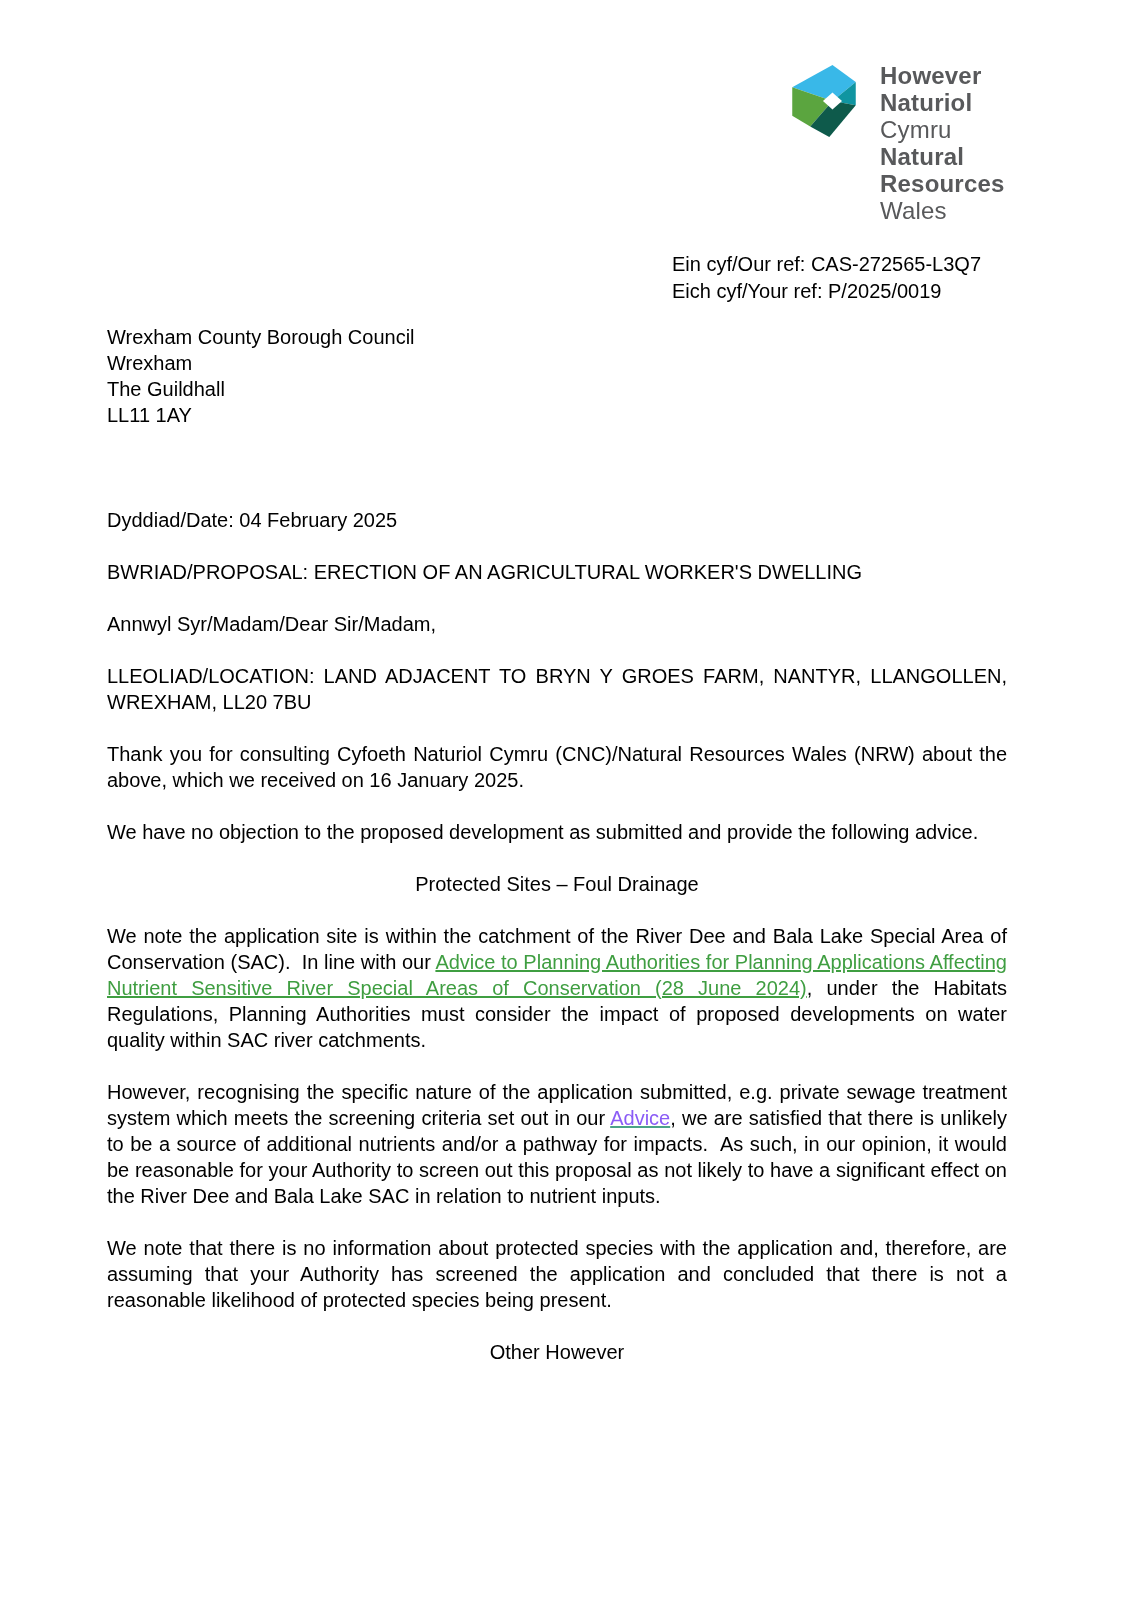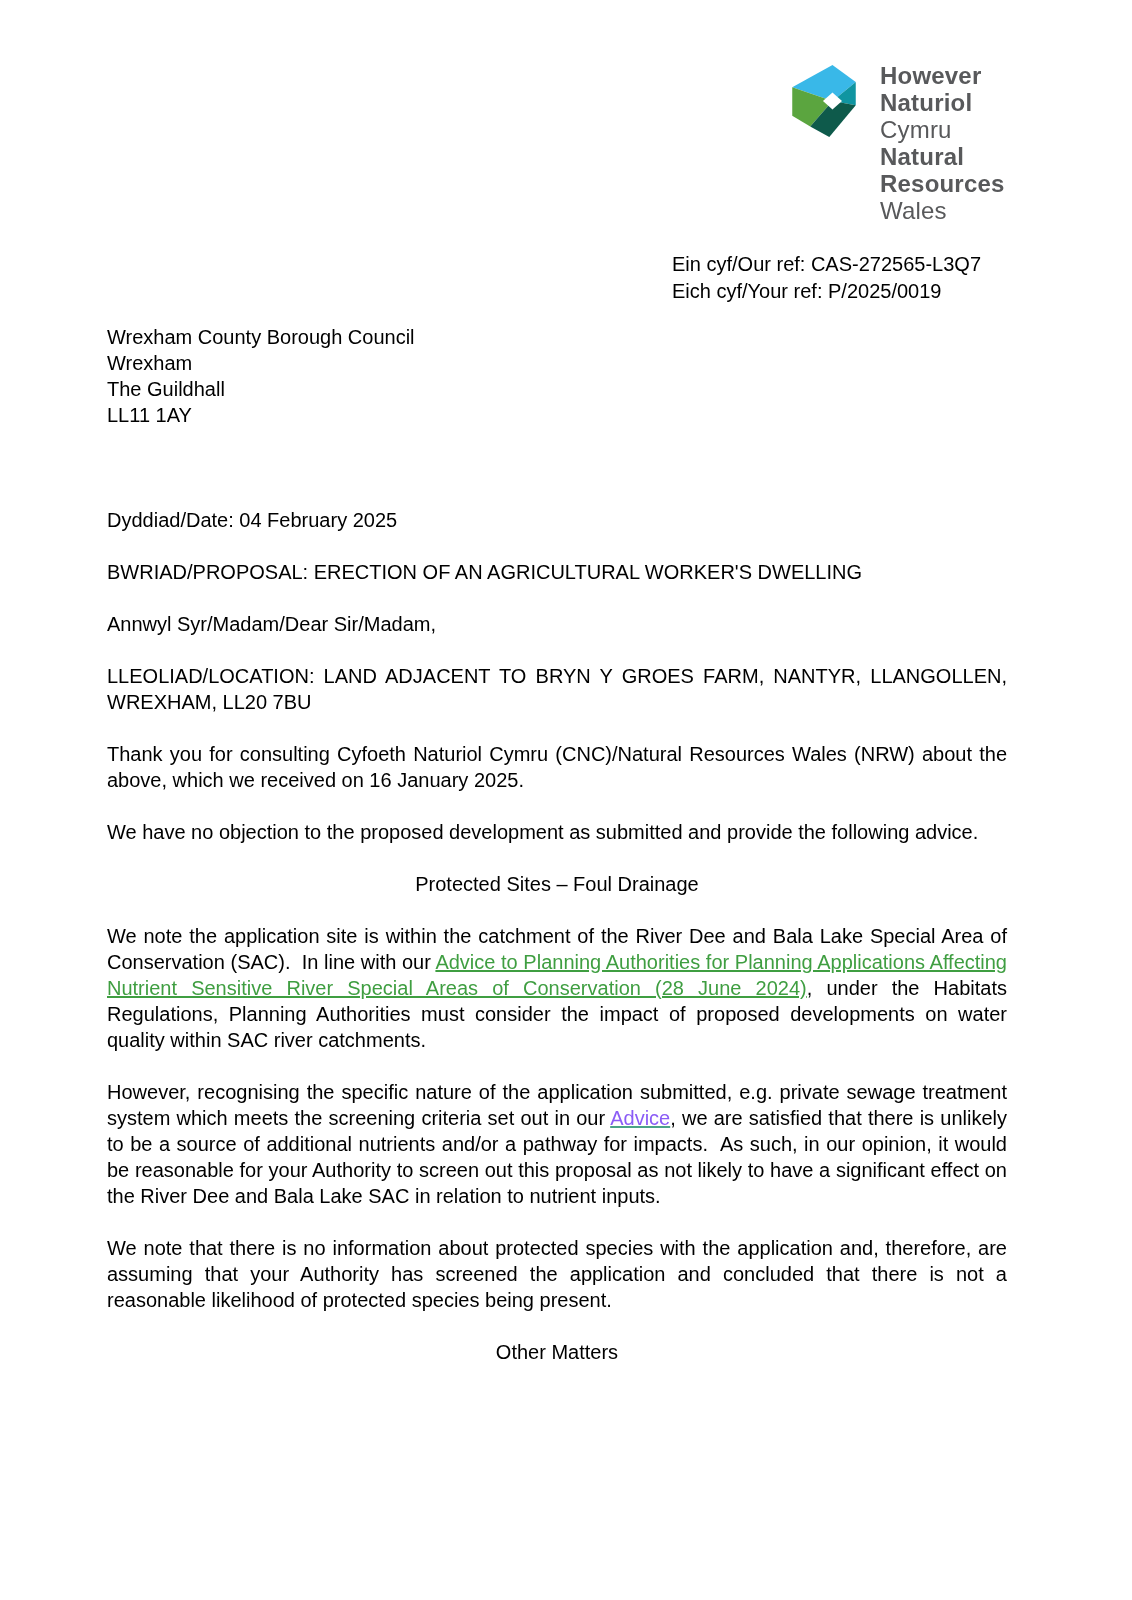--- a/index.html
+++ b/index.html
@@ -126,16 +126,16 @@
 
     <p class="heading">Protected Sites – Foul Drainage</p>
 
     <p><span>We note the application site is within the catchment of the River Dee and Bala Lake Special Area of Conservation (SAC).&nbsp; In line with our </span><a class="link-green">Advice to Planning Authorities for Planning Applications Affecting Nutrient Sensitive River Special Areas of Conservation (28 June 2024)</a><span>, under the Habitats Regulations, Planning Authorities must consider the impact of proposed developments on water quality within SAC river catchments.</span></p>
 
     <p><span>However, recognising the specific nature of the application submitted, e.g. private sewage treatment system which meets the screening criteria set out in our </span><a class="link-teal">Advice</a><span>, we are satisfied that there is unlikely to be a source of additional nutrients and/or a pathway for impacts.&nbsp; As such, in our opinion, it would be reasonable for your Authority to screen out this proposal as not likely to have a significant effect on the River Dee and Bala Lake SAC in relation to nutrient inputs.</span></p>
 
 
     <p>We note that there is no information about protected species with the application and, therefore, are assuming that your Authority has screened the application and concluded that there is not a reasonable likelihood of protected species being present.</p>
 
-    <p class="heading">Other Matters</p>
+    <p class="heading">Other However</p>
   </main>
 
 </div>
 
 </body></html>

